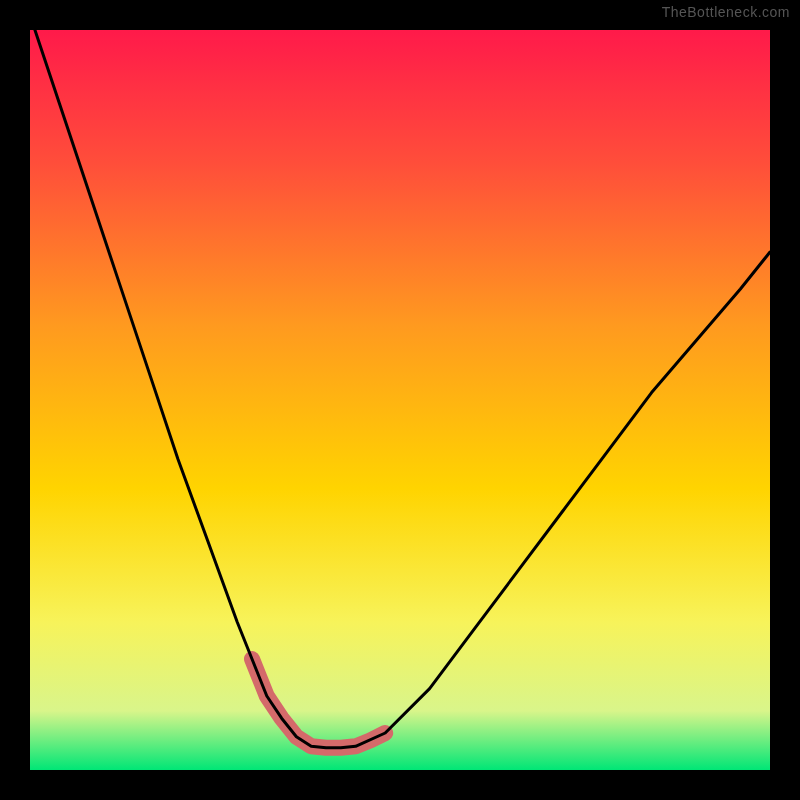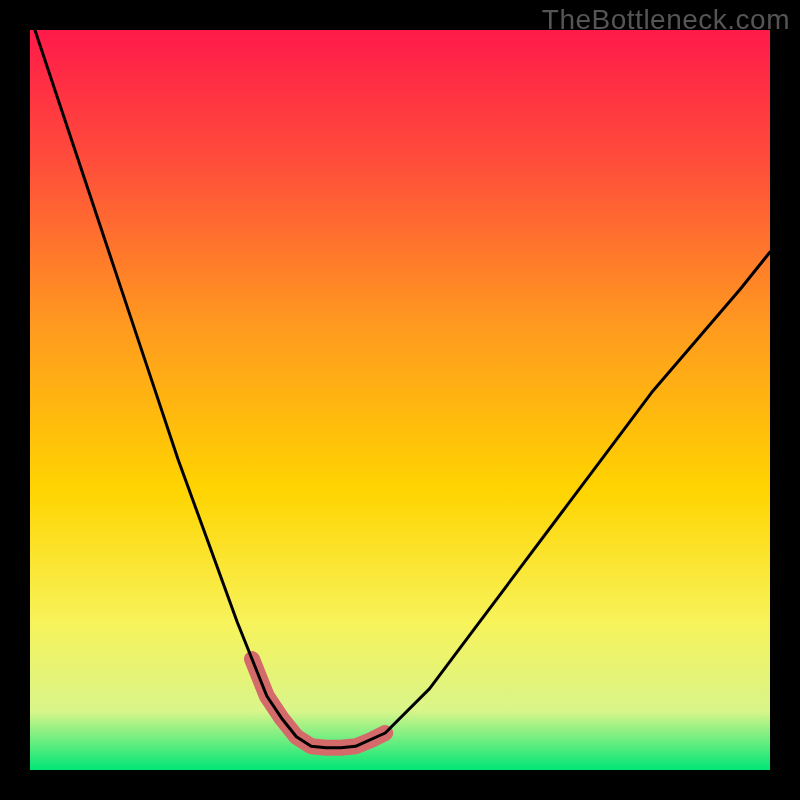--- a/index.html
+++ b/index.html
@@ -10,21 +10,21 @@
     background: #000000;
     position: relative;
     overflow: hidden;
     font-family: Arial, Helvetica, sans-serif;
   }
   .watermark {
     position: absolute;
     top: 4px;
     right: 10px;
     color: #555555;
-    font-size: 28px;
+    font-size: 14px;
     font-weight: 500;
     letter-spacing: 0.5px;
     z-index: 10;
   }
   .plot-area {
     position: absolute;
     left: 30px;
     top: 30px;
     width: 740px;
     height: 740px;

